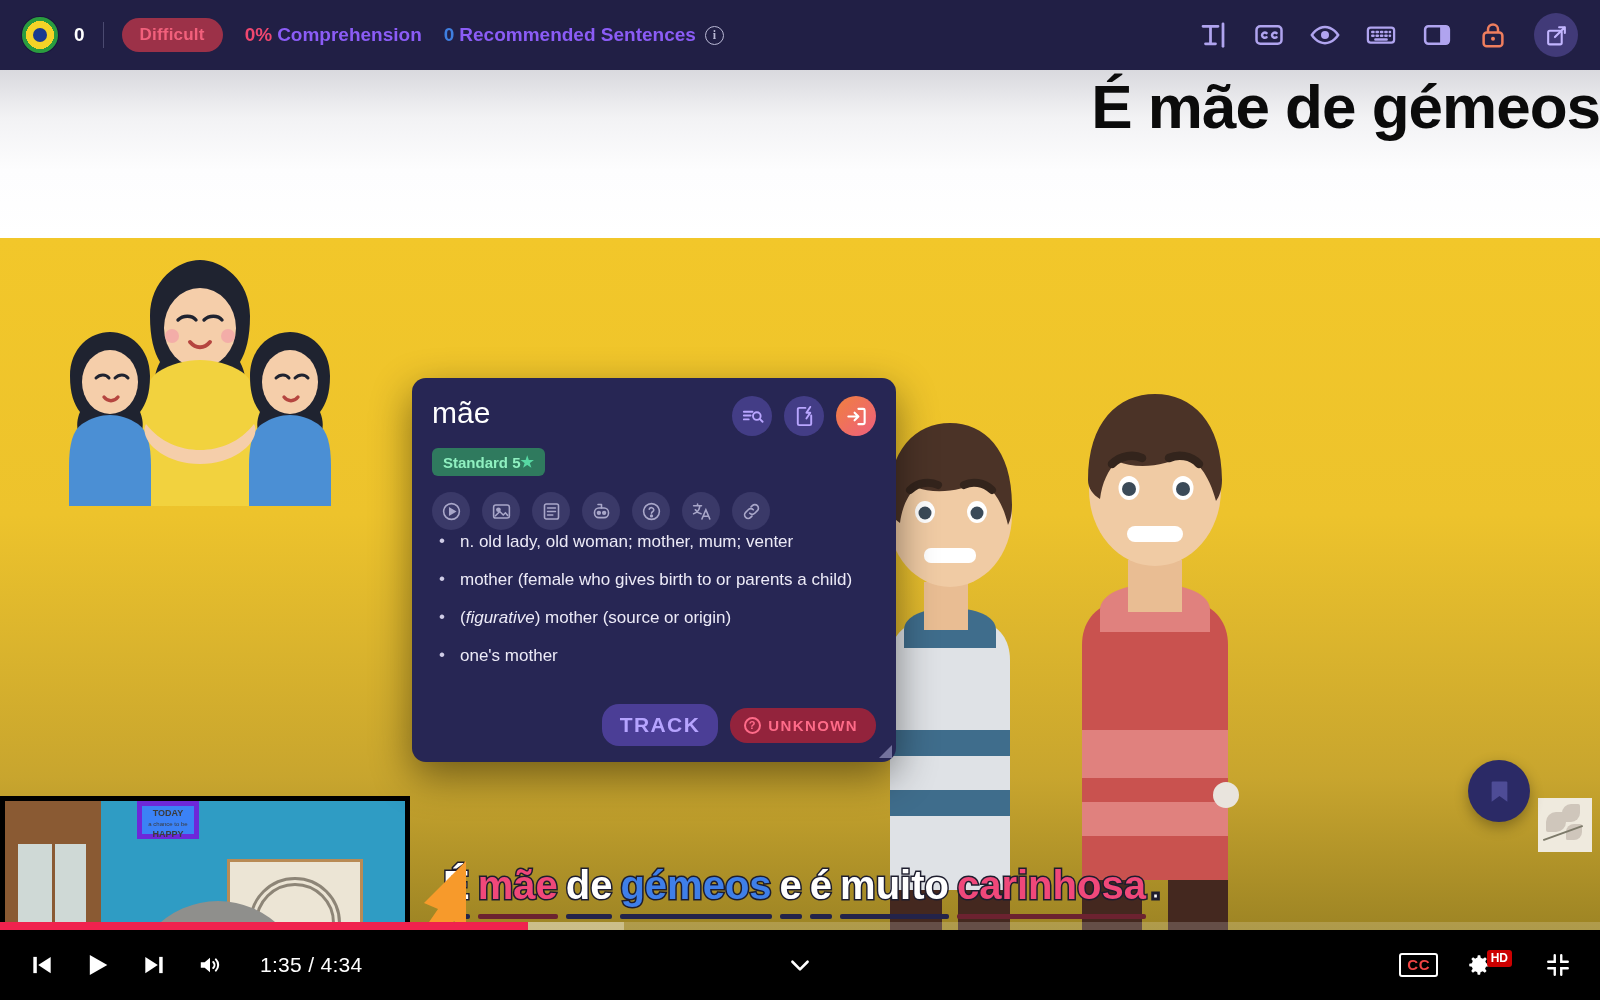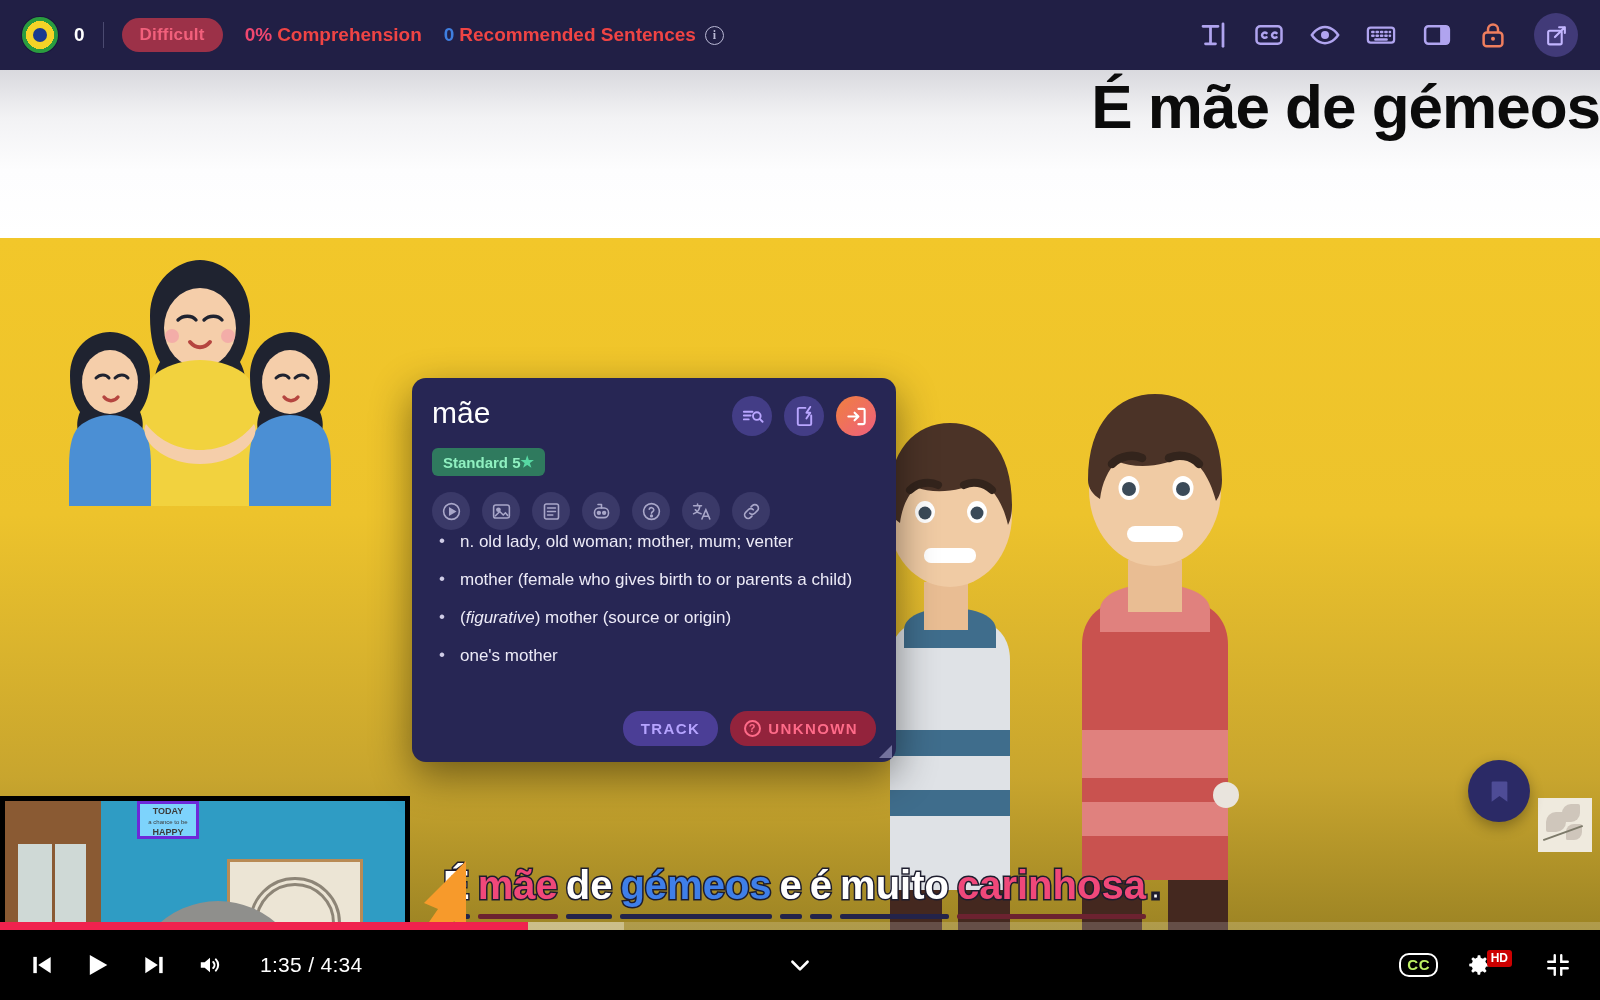--- a/index.html
+++ b/index.html
@@ -26,21 +26,21 @@
   }
   .streak-count{ color:#fff; font-size:19px; font-weight:bold; margin-left:16px; }
   .vdivider{ width:1px; height:26px; background:#4b4a70; margin:0 18px; }
   .pill-difficult{
     background:#9c3148; color:#f2607c; font-size:17px; font-weight:bold;
     padding:7px 18px; border-radius:18px; letter-spacing:.2px;
   }
   .stat{ margin-left:22px; font-size:19px; font-weight:bold; color:#fff; white-space:nowrap; }
   .stat .num-pink{ color:#ef476f; }
   .stat .num-blue{ color:#3f7fe0; }
-  .stat-label{ color:#ef4444; margin-left:5px; }
+  .stat-label{ color:#8b5cf6; margin-left:5px; }
   .info-icon{
     display:inline-flex; align-items:center; justify-content:center;
     width:19px;height:19px;border-radius:50%;border:1.6px solid #b9b8d4;
     color:#b9b8d4; font-size:12px; font-weight:bold; margin-left:9px;
     font-family:"Liberation Serif", serif; vertical-align:middle;
   }
   .topbar-spacer{ flex:1; }
   .tb-icons{ display:flex; align-items:center; gap:26px; }
   .tb-ico{ width:30px;height:30px;display:flex;align-items:center;justify-content:center;color:#b0a4ef; }
   .tb-ico svg{ width:100%; height:100%; display:block; }
@@ -81,21 +81,21 @@
 
   
   .webcam{
     position:absolute; left:0; top:558px; width:410px; height:355px;
     background:#1c8bb5; border:5px solid #000; overflow:hidden;
   }
   .wc-wall{ position:absolute; inset:0; background:#2f9cc4; }
   .wc-door{ position:absolute; left:0; top:0; width:96px; height:100%; background:#8a5a33; }
   .wc-door-glass{ position:absolute; left:10px; top:40px; width:74px; height:260px; background:#cfd9d6; border:3px solid #8a5a33; }
   .wc-door-glass::after{content:"";position:absolute;left:50%;top:0;width:3px;height:100%;background:#8a5a33;}
-  .wc-sign{ position:absolute; left:132px; top:0; width:62px; height:38px; background:#7dd3fc; border:3px solid #6d28d9; font-size:9px; text-align:center; color:#3b3b3b; font-weight:bold; line-height:1.15; padding-top:2px; }
+  .wc-sign{ position:absolute; left:132px; top:0; width:62px; height:38px; background:#3b82f6; border:5px solid #6d28d9; font-size:9px; text-align:center; color:#3b3b3b; font-weight:bold; line-height:1.15; padding-top:2px; }
   .wc-tile{ position:absolute; left:222px; top:58px; width:136px; height:128px; background:#ece5d5; border:3px solid #b98b55; }
   .wc-tile::after{ content:""; position:absolute; left:50%; top:50%; transform:translate(-50%,-50%); width:74px; height:74px; border-radius:50%; border:9px double #8d8577; }
   .wc-hair{ position:absolute; left:120px; top:100px; width:186px; height:200px; background:#8f8f8c; border-radius:52% 52% 36% 36%; }
 
   
   .popup{
     position:absolute; left:412px; top:378px; width:484px; height:384px;
     background:#272654; border-radius:14px;
     box-shadow:0 14px 40px rgba(0,0,0,.45);
     z-index:55; padding:18px 20px 0 20px; color:#fff;
@@ -115,21 +115,21 @@
   .pop-badge .star{ color:#57d9a3; font-size:15px; }
   .pop-tools{ display:flex; gap:12px; margin-top:16px; }
   .pt{ width:38px;height:38px;border-radius:50%;background:#3a3968;display:flex;align-items:center;justify-content:center;color:#a9a7c9; }
   .pt svg{ width:21px;height:21px; }
   .pop-defs{ margin-top:0; }
   .pop-defs li{ list-style:none; position:relative; padding-left:28px; margin-bottom:14px; font-size:17px; line-height:1.42; color:#eceaf7; }
   .pop-defs li::before{ content:"•"; position:absolute; left:7px; top:-1px; color:#cfcce6; font-size:17px; }
   .pop-defs em{ font-style:italic; }
   .pop-footer{ position:absolute; right:20px; bottom:16px; display:flex; gap:12px; align-items:center; }
   .btn-track{
-    background:#4b3e96; color:#b6a4ff; font-size:15px; font-weight:bold;
+    background:#4b3e96; color:#b6a4ff; font-size:21px; font-weight:bold;
     letter-spacing:1.4px; padding:9px 18px; border-radius:17px; border:none; cursor:pointer;
   }
   .btn-unknown{
     background:#93233c; color:#ff6b89; font-size:15px; font-weight:bold;
     letter-spacing:1.4px; padding:9px 18px 9px 14px; border-radius:17px; border:none; cursor:pointer;
     display:flex; align-items:center; gap:7px;
   }
   .btn-unknown .qm{ width:17px;height:17px;border-radius:50%;border:2px solid #ff6b89;display:inline-flex;align-items:center;justify-content:center;font-size:11px;line-height:1; }
   .resize-grip{ position:absolute; right:4px; bottom:4px; width:0;height:0;
      border-left:13px solid transparent; border-bottom:13px solid #8e8cb5; opacity:.75; }
@@ -183,21 +183,21 @@
     background:#000; display:flex; align-items:center; padding:0 22px; z-index:58;
   }
   .ctl{ width:40px;height:40px;display:flex;align-items:center;justify-content:center;color:#fff;margin-right:16px; }
   .ctl svg{ width:26px;height:26px; }
   .ctl.big svg{ width:28px;height:28px; }
   .time{ color:#fff; font-size:21px; margin-left:14px; letter-spacing:.3px; }
   .ctl-center{ position:absolute; left:50%; transform:translateX(-50%); color:#fff; display:flex; align-items:center; }
   .ctl-center svg{ width:26px;height:26px; }
   .ctl-right{ display:flex; align-items:center; gap:28px; margin-left:auto; }
   .cc-box{
-    border:2px solid #fff; border-radius:10px; color:#bef264; font-size:15px; font-weight:bold;
+    border:2px solid #fff; border-radius:3px; color:#ef4444; font-size:15px; font-weight:bold;
     padding:1px 6px; letter-spacing:.5px; line-height:1.25;
   }
   .gear-hd{ position:relative; width:44px; height:30px; color:#fff; }
   .gear-hd svg{ width:26px;height:26px; position:absolute; left:0; top:2px; }
   .hd-badge{
     position:absolute; right:-2px; top:0; background:#cc0000; color:#fff;
     font-size:12px; font-weight:bold; padding:1px 4px; border-radius:3px; line-height:1.25;
   }
 </style>
 </head>

